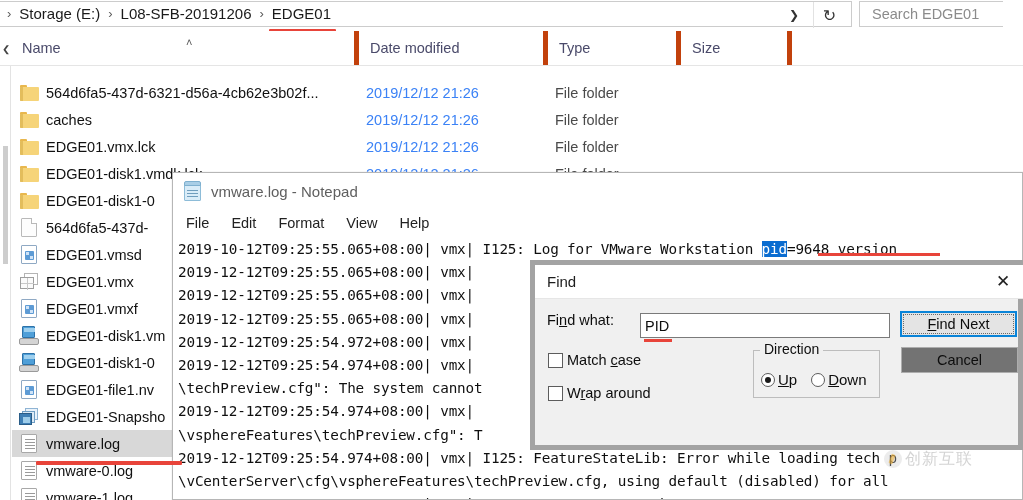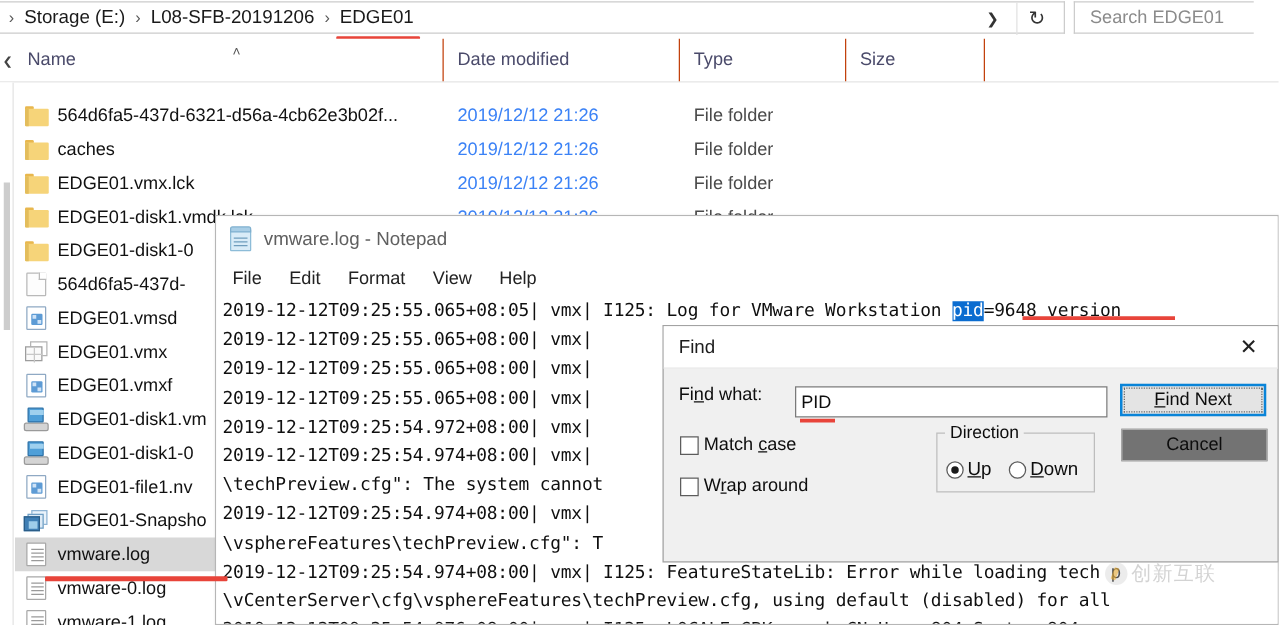--- a/index.html
+++ b/index.html
@@ -57,21 +57,21 @@
   .searchbox .ph { font-size:14.5px; color:#8b8b8b; white-space:nowrap; }
 
   
   .colhead {
     position:absolute; left:0; top:31px; width:1023px; height:35px;
     background:#ffffff; border-bottom:1px solid #e5e5e5;
   }
   .colhead .cell {
     position:absolute; top:0; height:34px; line-height:34px;
     font-size:14.5px; color:#4a4a6a; padding-left:11px;
-    border-left:1px solid #c2410c;
+    border-left:5px solid #c2410c;
     white-space:nowrap;
   }
   .colhead .cell.first { border-left:none; }
   .sortmark {
     position:absolute; left:186px; top:5px; font-size:11px; color:#555;
   }
   .navchev {
     position:absolute; left:2px; top:43px; font-size:10px; color:#444;
     transform:scaleY(0.9);
   }
@@ -206,21 +206,21 @@
   .hl-pid { background:#0a6cd0; color:#ffffff; }
   .pid-underline {
     position:absolute; left:818px; top:253px; width:122px; height:3px;
     background:#e8443a; z-index:5;
   }
 
   
   .finddlg {
     position:absolute; left:530px; top:260px; width:493px; height:190px;
     background:#f0f0f0;
-    border:1px solid #a3a3a3;
+    border:5px solid #a3a3a3;
   }
   .fd-title {
     position:absolute; left:0; top:0; width:491px; height:34px;
     background:#ffffff; border-bottom:1px solid #e6e6e6;
     display:flex; align-items:center;
   }
   .fd-title .t { font-size:15px; color:#1d1d1d; padding-left:12px; }
   .fd-close {
     position:absolute; right:0px; top:0; width:46px; height:33px;
     display:flex; align-items:center; justify-content:center;
@@ -532,21 +532,21 @@
 
     <div class="np-menu">
       <span class="mi">File</span>
       <span class="mi">Edit</span>
       <span class="mi">Format</span>
       <span class="mi">View</span>
       <span class="mi">Help</span>
     </div>
 
     <div class="np-body">
-      <div class="logline"><span>2019-12-12T09:25:55.065+08:05| vmx| I125: Log for VMware Workstation </span><span class="hl-pid">pid</span><span>=9648 version</span></div>
+      <div class="logline"><span>2019-10-12T09:25:55.065+08:00| vmx| I125: Log for VMware Workstation </span><span class="hl-pid">pid</span><span>=9648 version</span></div>
       <div class="logline">2019-12-12T09:25:55.065+08:00| vmx| </div>
       <div class="logline">2019-12-12T09:25:55.065+08:00| vmx| </div>
       <div class="logline">2019-12-12T09:25:55.065+08:00| vmx| </div>
       <div class="logline">2019-12-12T09:25:54.972+08:00| vmx| </div>
       <div class="logline">2019-12-12T09:25:54.974+08:00| vmx| </div>
       <div class="logline">\techPreview.cfg": The system cannot</div>
       <div class="logline">2019-12-12T09:25:54.974+08:00| vmx| </div>
       <div class="logline">\vsphereFeatures\techPreview.cfg": T</div>
       <div class="logline">2019-12-12T09:25:54.974+08:00| vmx| I125: FeatureStateLib: Error while loading tech p</div>
       <div class="logline">\vCenterServer\cfg\vsphereFeatures\techPreview.cfg, using default (disabled) for all</div>

